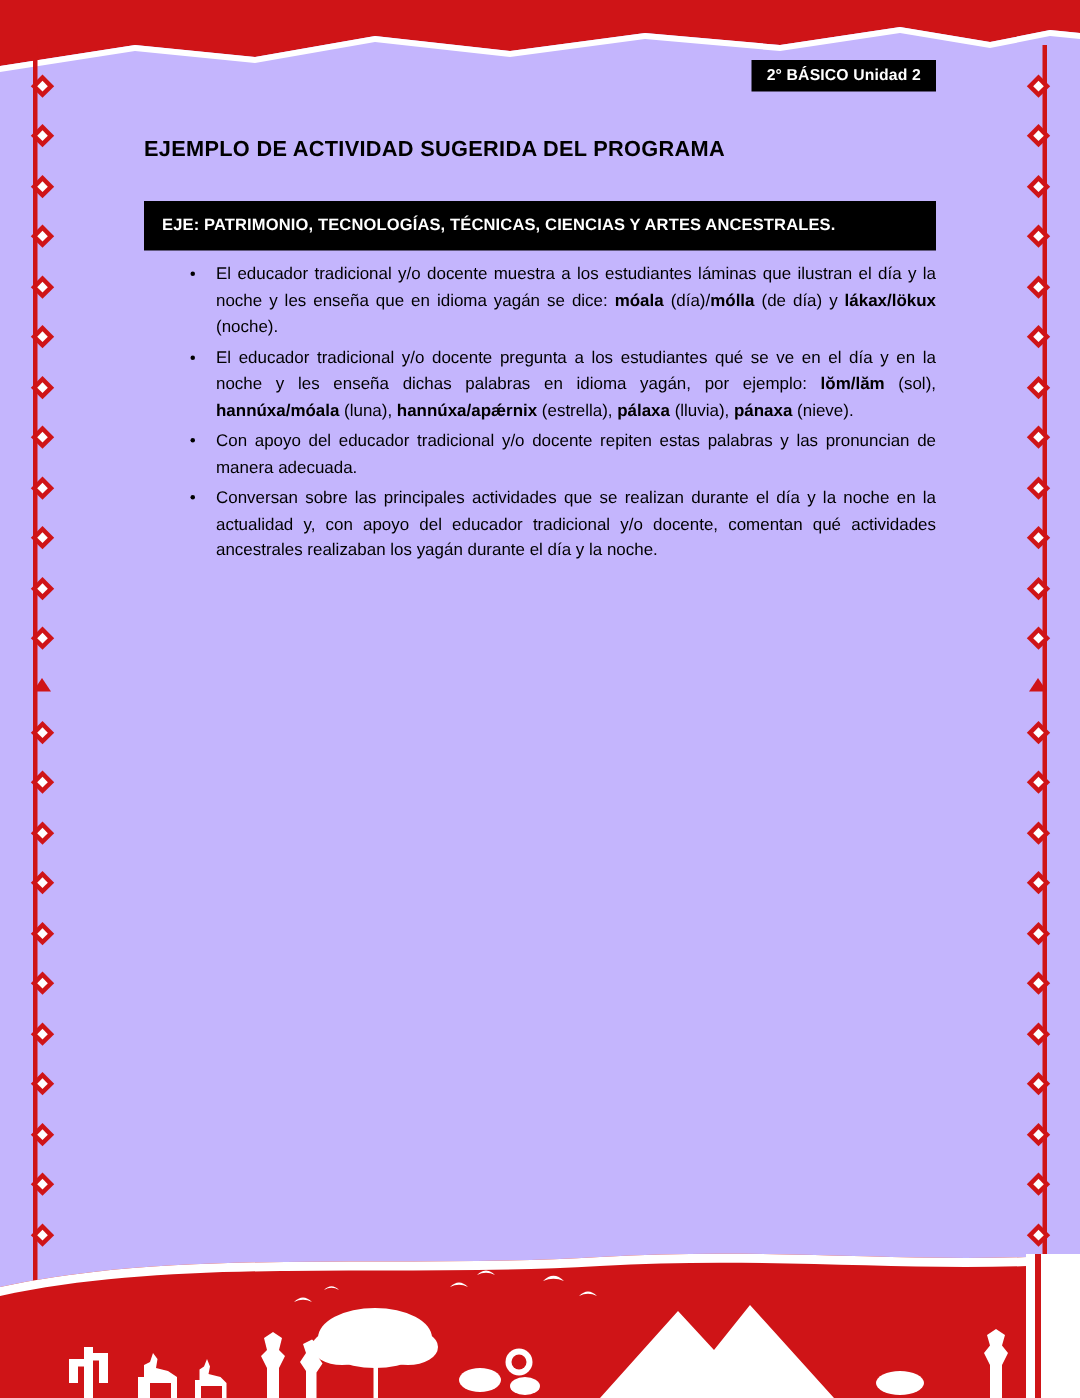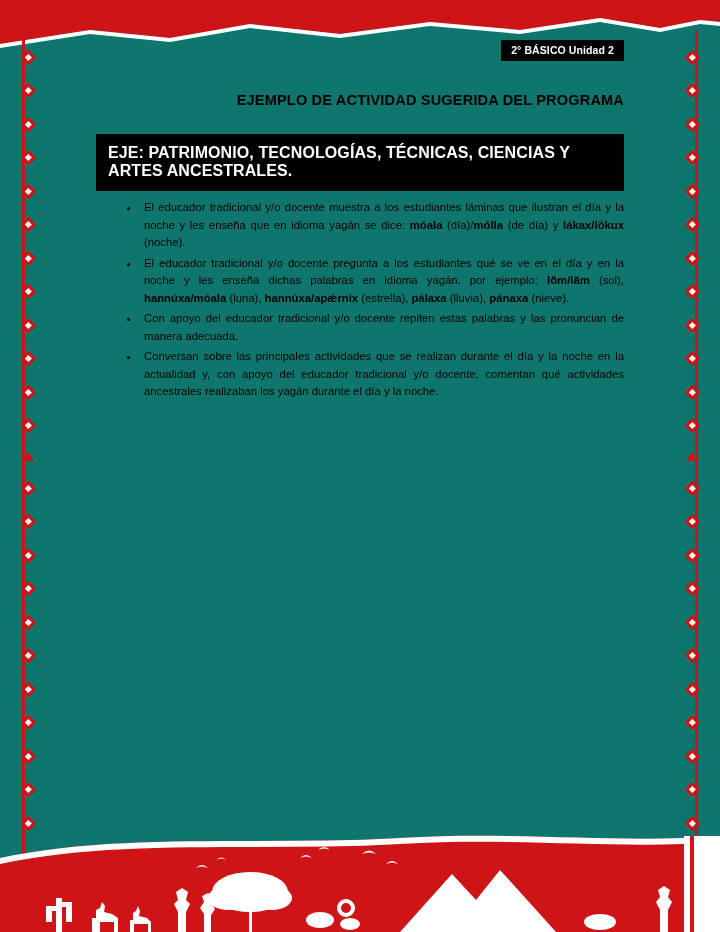--- a/index.html
+++ b/index.html
@@ -12,21 +12,21 @@
     background: #ffffff;
     font-family: "Liberation Sans", sans-serif;
     position: relative;
     overflow: hidden;
   }
 
   
   .page {
     position: absolute;
     inset: 0;
-    background: #0f766e;
+    background: #c4b5fd;
   }
 
   
   .top-band {
     position: absolute;
     top: 0;
     left: 0;
     width: 720px;
     height: 62px;
     overflow: hidden;
@@ -112,33 +112,33 @@
     background: #000000;
     color: #ffffff;
     font-size: 10.5px;
     font-weight: bold;
     padding: 4px 10px 5px 10px;
     letter-spacing: 0.1px;
     white-space: nowrap;
   }
 
   .doc-title {
-    text-align: right;
+    text-align: left;
     font-size: 14.5px;
     font-weight: bold;
     color: #000000;
     letter-spacing: 0.2px;
     margin: 20px 0 0 0;
   }
 
   .eje-bar {
     margin-top: 26px;
     background: #000000;
     color: #ffffff;
-    font-size: 16px;
+    font-size: 11px;
     font-weight: bold;
     padding: 10px 12px 11px 12px;
     letter-spacing: 0.1px;
   }
 
   .activity {
     margin-top: 26px;
     font-size: 11.5px;
     color: #000000;
     line-height: 1.35;

